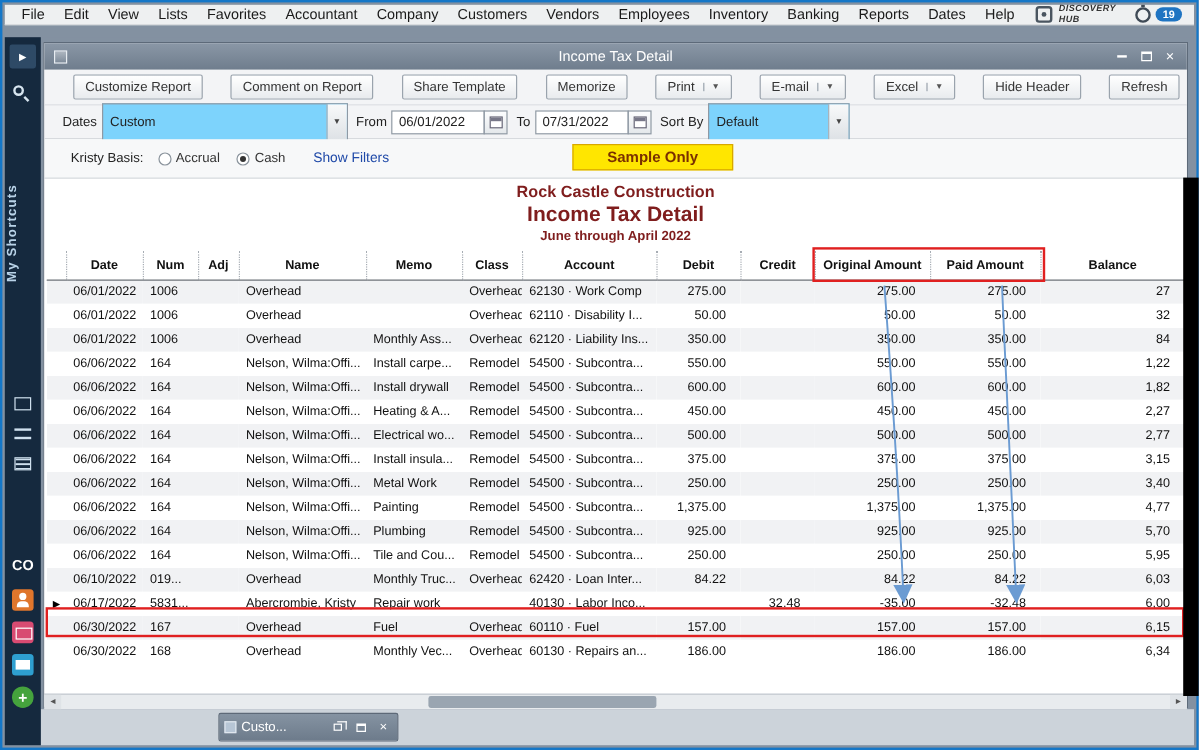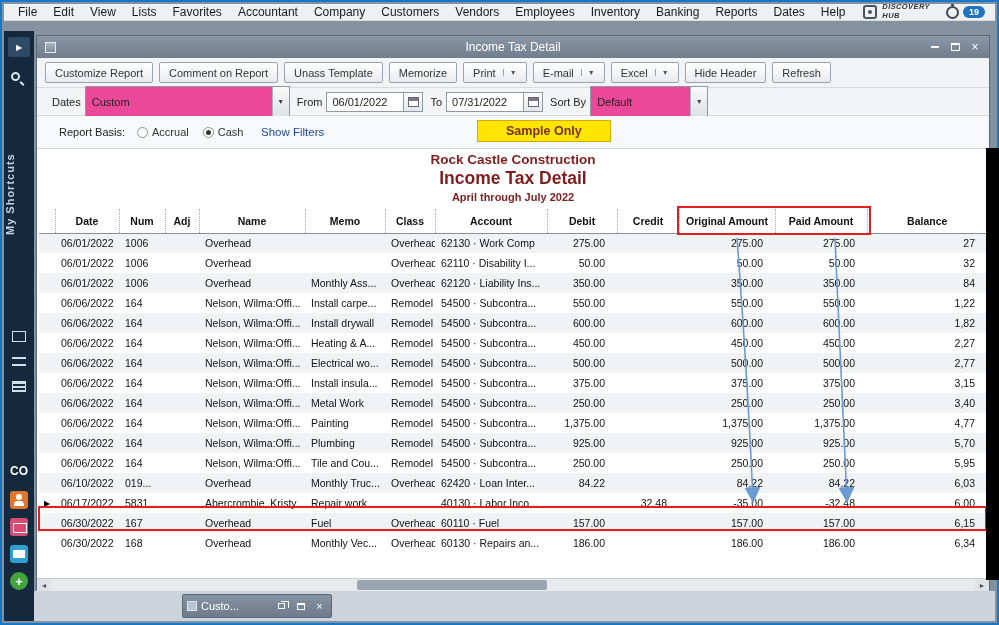--- a/index.html
+++ b/index.html
@@ -50,27 +50,27 @@
   
   #report-window{position:absolute;left:34px;top:33px;width:954px;height:555px;background:#fff;border:1px solid #5d6a79;z-index:10;}
   #titlebar{position:relative;height:22px;background:linear-gradient(#8a97a6,#6f7d8d);display:flex;align-items:center;color:#fff;}
   .tb-icon{width:11px;height:11px;border:1px solid #e8edf2;margin:0 6px 0 8px;background:linear-gradient(rgba(255,255,255,.35),rgba(255,255,255,.05));}
   #win-title{position:absolute;left:0;right:0;text-align:center;font-size:12px;pointer-events:none;}
   .tb-btns{margin-left:auto;display:flex;z-index:2;padding-right:4px;}
   .tb-btn{width:20px;height:17px;display:flex;align-items:center;justify-content:center;color:#fff;font-size:12px;}
   .ic-min{width:8px;height:2px;background:#fff;display:inline-block;}
   .ic-max{width:9px;height:8px;border:1px solid #fff;border-top-width:2px;display:inline-block;}
 
-  #toolbar{display:flex;align-items:center;height:30px;background:#f3f4f6;border-bottom:1px solid #d7dade;padding-left:8px;}
+  #toolbar{display:flex;align-items:center;height:30px;background:#f3f4f6;border-bottom:1px solid #d7dade;padding-left:24px;justify-content:space-between;}
   .tbtn{display:inline-flex;align-items:center;height:21px;padding:0 9px;margin-right:6px;background:linear-gradient(#ffffff,#e8ebee);border:1px solid #9aa3ad;border-radius:2px;font-size:11px;color:#333;white-space:nowrap;cursor:default;}
   .dd-seg{margin-left:7px;padding-left:6px;border-left:1px solid #9aa3ad;font-size:7px;color:#555;}
 
   #filterbar{display:flex;align-items:center;height:28px;background:#f3f4f6;border-bottom:1px solid #d7dade;font-size:11px;padding-left:8px;}
   .flabel{color:#222;margin:0 4px 0 7px;white-space:nowrap;}
-  .combo{display:inline-flex;align-items:center;justify-content:space-between;background:#ec4899;border:1px solid #8f99a4;height:32px;padding-left:6px;font-size:11px;color:#222;}
+  .combo{display:inline-flex;align-items:center;justify-content:space-between;background:#7dd3fc;border:1px solid #8f99a4;height:32px;padding-left:6px;font-size:11px;color:#222;}
   .w200{width:205px;}
   .w120{width:118px;}
   .dd{width:17px;align-self:stretch;background:linear-gradient(#f8f9fa,#dde1e5);border-left:1px solid #aab2ba;display:flex;align-items:center;justify-content:center;font-size:7px;color:#444;margin-left:6px;}
   .datein{display:inline-flex;align-items:center;background:#fff;border:1px solid #8f99a4;height:20px;width:78px;padding:0 5px;font-size:11px;color:#222;}
   .calbtn{display:inline-flex;align-items:center;justify-content:center;width:20px;height:20px;border:1px solid #8f99a4;background:linear-gradient(#fcfdfe,#e4e8eb);margin-left:-1px;}
   .cal{width:11px;height:10px;border:1px solid #667;background:#fff;position:relative;display:inline-block;}
   .cal::before{content:"";position:absolute;left:0;top:0;right:0;height:3px;background:#778;}
 
   #basisbar{position:relative;height:33px;background:#f7f8f9;border-bottom:1px solid #cfd4d9;display:flex;align-items:center;padding-left:22px;font-size:11px;}
   .blabel{color:#222;margin-right:12px;}
@@ -197,21 +197,21 @@
     </div>
 
     <div id="toolbar">
         <div class="tbtn">
           <span>Customize Report</span>
         </div>
         <div class="tbtn">
           <span>Comment on Report</span>
         </div>
         <div class="tbtn">
-          <span>Unass Template</span>
+          <span>Share Template</span>
         </div>
         <div class="tbtn">
           <span>Memorize</span>
         </div>
         <div class="tbtn">
           <span>Print</span>
           <span class="dd-seg">▼</span>
         </div>
         <div class="tbtn">
           <span>E-mail</span>
@@ -246,38 +246,38 @@
           <span class="cal"></span>
         </span>
       <span class="flabel">Sort By</span>
       <span class="combo w120">
           <span>Default</span>
           <span class="dd">▼</span>
         </span>
     </div>
 
     <div id="basisbar">
-      <span class="blabel">Report Basis:</span>
+      <span class="blabel">Kristy Basis:</span>
       <span class="radio-wrap">
         <span class="radio"></span>
         <span class="rlabel">Accrual</span>
       </span>
       <span class="radio-wrap">
         <span class="radio sel"></span>
         <span class="rlabel">Cash</span>
       </span>
       <span id="show-filters">Show Filters</span>
       <span id="sample-only">Sample Only</span>
     </div>
 
     <div id="content">
       <div id="rpt-titles">
         <div id="rpt-company">Rock Castle Construction</div>
         <div id="rpt-title">Income Tax Detail</div>
-        <div id="rpt-period">April through July 2022</div>
+        <div id="rpt-period">June through April 2022</div>
       </div>
       <table class="rpt">
         <colgroup>
           <col style="width:16px">
             <col style="width:64px">
             <col style="width:46px">
             <col style="width:34px">
           <col style="width:106px">
             <col style="width:80px">
             <col style="width:50px">

